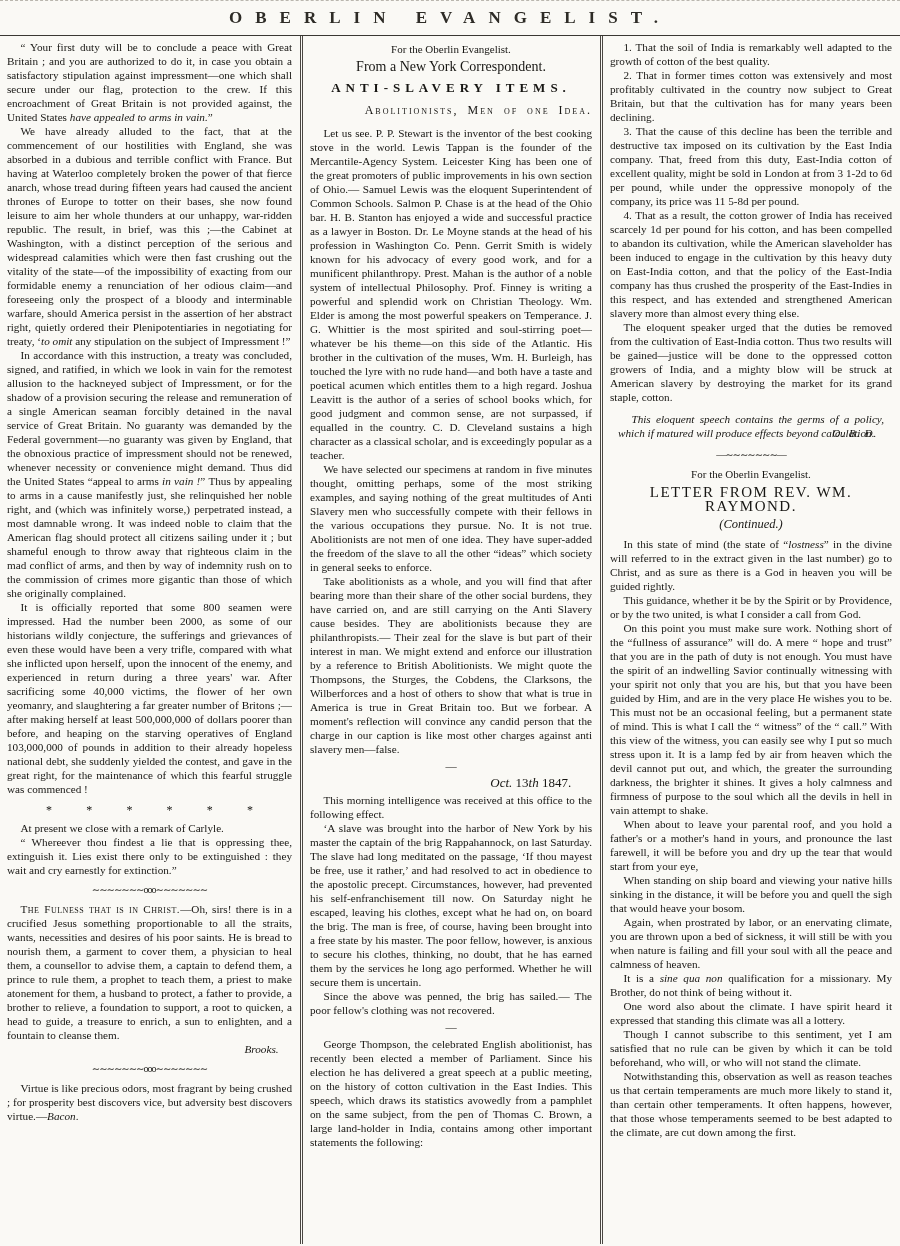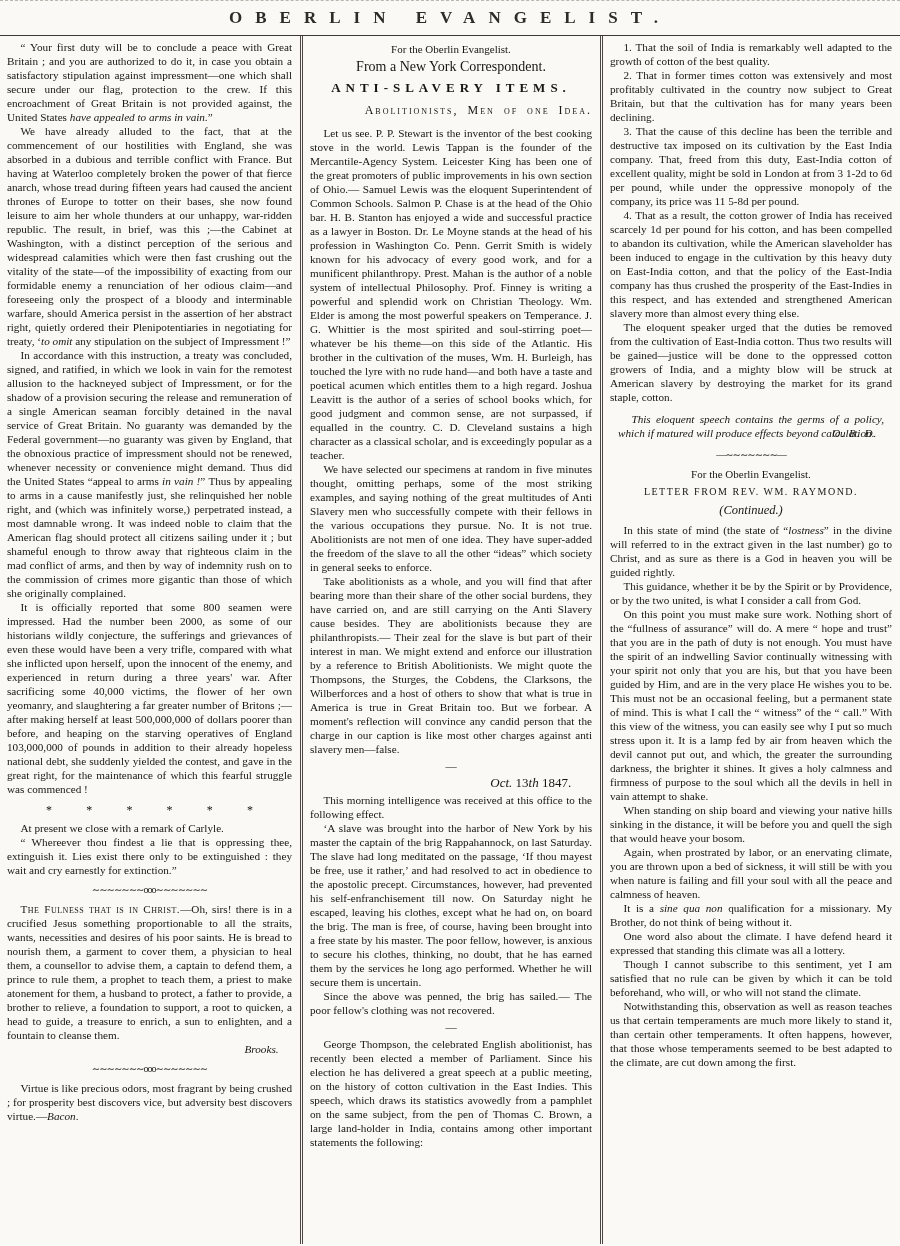--- a/index.html
+++ b/index.html
@@ -29,21 +29,21 @@
   .b-p.noind{text-indent:0;}
   .b-psig{margin:8px;text-indent:1.2em;text-align:justify;position:relative;font-style:italic;}
   .b-psig .sig{position:absolute;right:0.6em;bottom:0;letter-spacing:1px;}
   .b-stars{text-align:center;word-spacing:2.6em;margin:7px 0 4px;font-size:12px;}
   .b-orn{text-align:center;margin:6px 0 5px;font-size:10px;letter-spacing:-1px;color:#24231f;}
   .b-dash{text-align:center;margin:5px 0;line-height:10px;}
   .b-hsrc{text-align:center;margin:2px 0 4px;font-size:11px;}
   .b-hcorr{text-align:center;margin:0 0 7px;font-size:14px;}
   .b-htitle{text-align:center;margin:0 0 8px;font-size:13px;letter-spacing:5px;font-weight:bold;}
   .b-hsc{text-align:right;margin:0 0 9px;font-size:12px;font-variant:small-caps;letter-spacing:2px;word-spacing:4px;}
-  .b-htitle2{text-align:center;margin:1px 0 4px;font-size:10px;letter-spacing:1.5px;}
+  .b-htitle2{text-align:center;margin:1px 0 4px;font-size:15px;letter-spacing:1.5px;}
   .b-hcont{text-align:center;margin:2px 0 6px;font-size:12.5px;}
   .b-dateline{text-align:right;padding-right:1.6em;font-size:13px;margin:4px 0 3px;}
   .b-sigline{text-align:right;padding-right:1.2em;margin:0;}
   .sc{font-variant:small-caps;letter-spacing:0.5px;}
 </style>
 </head>
 <body>
 
 <div class="page">
   <div class="masthead">
@@ -87,21 +87,22 @@
         <p class="b-p">4.  That as a result, the cotton grower of India has received scarcely 1d per pound for his cotton, and has been compelled to abandon its cultivation, while the American slaveholder has been induced to engage in the cultivation by this heavy duty on East-India cotton, and that the policy of the East-India company has thus crushed the prosperity of the East-Indies in this respect, and has extended and strengthened American slavery more than almost every thing else.</p>
         <p class="b-p">The eloquent speaker urged that the duties be removed from the cultivation of East-India cotton.  Thus two results will be gained—justice will be done to the oppressed cotton growers of India, and a mighty blow will be struck at American slavery by destroying the market for its grand staple, cotton.</p>
         <p class="b-psig">This eloquent speech contains the germs of a policy, which if matured will produce effects beyond calculation.<span class="sig">O. B. D.</span></p>
         <div class="b-orn">—∼∼∼∼∼∼∼—</div>
         <div class="b-hsrc">For the Oberlin Evangelist.</div>
         <div class="b-htitle2">LETTER FROM REV. WM. RAYMOND.</div>
         <div class="b-hcont"><i>(Continued.)</i></div>
         <p class="b-p">In this state of mind (the state of “<i>lostness</i>” in the divine will referred to in the extract given in the last number) go to Christ, and as sure as there is a God in heaven you will be guided rightly.</p>
         <p class="b-p">This guidance, whether it be by the Spirit or by Providence, or by the two united, is what I consider a call from God.</p>
         <p class="b-p">On this point you must make sure work.  Nothing short of the “fullness of assurance” will do.  A mere “ hope and trust” that you are in the path of duty is not enough.  You must have the spirit of an indwelling Savior continually witnessing with your spirit not only that you are his, but that you have been guided by Him, and are in the very place He wishes you to be.  This must not be an occasional feeling, but a permanent state of mind.  This is what I call the “ witness” of the “ call.”  With this view of the witness, you can easily see why I put so much stress upon it. It is a lamp fed by air from heaven which the devil cannot put out, and which, the greater the surrounding darkness, the brighter it shines.  It gives a holy calmness and firmness of purpose to the soul which all the devils in hell in vain attempt to shake.</p>
+        <p class="b-p">When about to leave your parental roof, and you hold a father's or a mother's hand in yours, and pronounce the last farewell, it will be before you and dry up the tear that would start from your eye,</p>
         <p class="b-p">When standing on ship board and viewing your native hills sinking in the distance, it will be before you and quell the sigh that would heave your bosom.</p>
         <p class="b-p">Again, when prostrated by labor, or an enervating climate, you are thrown upon a bed of sickness, it will still be with you when nature is failing and fill your soul with all the peace and calmness of heaven.</p>
         <p class="b-p">It is a <i>sine qua non</i> qualification for a missionary. My Brother, do not think of being without it.</p>
-        <p class="b-p">One word also about the climate.  I have defend heard it expressed that standing this climate was all a lottery.</p>
+        <p class="b-p">One word also about the climate.  I have spirit heard it expressed that standing this climate was all a lottery.</p>
         <p class="b-p">Though I cannot subscribe to this sentiment, yet I am satisfied that no rule can be given by which it can be told beforehand, who will, or who will not stand the climate.</p>
         <p class="b-p">Notwithstanding this, observation as well as reason teaches us that certain temperaments are much more likely to stand it, than certain other temperaments.   It often happens, however, that those whose temperaments seemed to be best adapted to the climate, are cut down among the first.</p>
       </div>
   </div>
 </div>
 
 </body></html>

